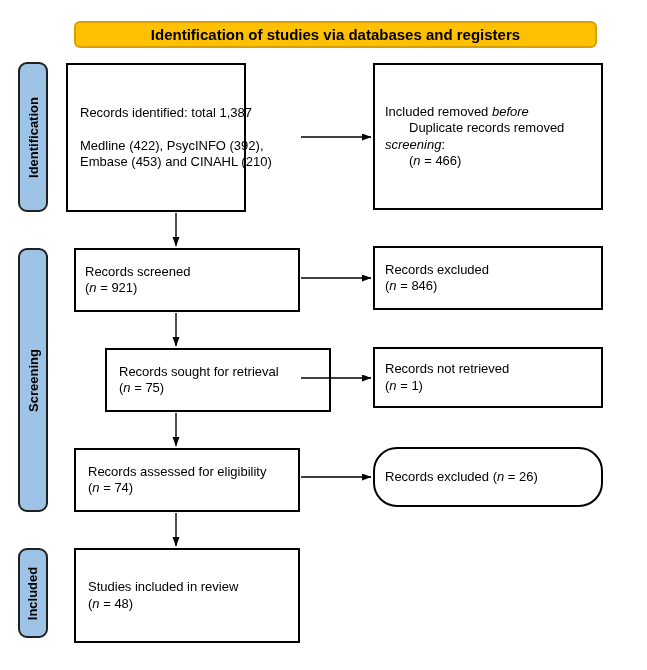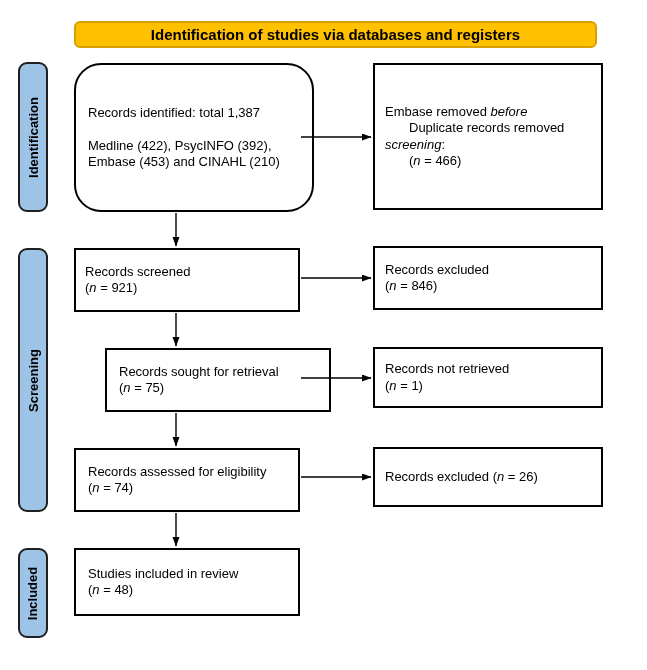--- a/index.html
+++ b/index.html
@@ -37,29 +37,29 @@
     position:absolute;box-sizing:border-box;background:#ffffff;
     border:2px solid var(--box-border);
     display:flex;flex-direction:column;justify-content:center;
     font-size:13px;line-height:16.5px;
   }
   .box .tl{white-space:nowrap;}
   .box .tl.ind{padding-left:24px;}
   .it{font-style:italic;}
   .pad-l{padding-left:12px;padding-right:6px;}
   .pad-r{padding-left:10px;padding-right:6px;}
-  #box-identified{left:74px;top:63px;width:240px;height:149px;border-radius:27px;}
+  #box-identified{left:66px;top:63px;width:180px;height:149px;}
   #box-removed{left:373px;top:63px;width:230px;height:147px;}
   #box-screened{left:74px;top:248px;width:226px;height:64px;padding-left:9px;}
   #box-excluded-screening{left:373px;top:246px;width:230px;height:64px;}
   #box-sought{left:74px;top:348px;width:226px;height:64px;margin-left:31px;}
   #box-not-retrieved{left:373px;top:347px;width:230px;height:61px;}
   #box-assessed{left:74px;top:448px;width:226px;height:64px;}
-  #box-excluded-eligibility{left:373px;top:447px;width:230px;height:60px;}
-  #box-included{left:74px;top:548px;width:226px;height:68px;}
+  #box-excluded-eligibility{left:373px;top:447px;width:230px;height:60px;border-radius:24px;}
+  #box-included{left:74px;top:548px;width:226px;height:95px;}
   svg.arrows{position:absolute;left:0;top:0;pointer-events:none;}
 </style>
 </head>
 <body>
 
 <div class="canvas">
 
   <div class="banner">
     <span>Identification of studies via databases and registers</span>
   </div>
@@ -77,21 +77,21 @@
   <div class="box pad-l" id="box-identified">
     <div>
         <div class="tl"><span>Records identified: total 1,387</span></div>
         <div class="tl"><span>&nbsp;</span></div>
         <div class="tl"><span>Medline (422), PsycINFO (392),</span></div>
         <div class="tl"><span>Embase (453) and CINAHL (210)</span></div>
       </div>
   </div>
   <div class="box pad-r" id="box-removed">
     <div>
-        <div class="tl"><span>Embase removed </span><span class="it">before</span></div>
+        <div class="tl"><span>Included removed </span><span class="it">before</span></div>
         <div class="tl ind"><span>Duplicate records removed</span></div>
         <div class="tl"><span class="it">screening</span><span>:</span></div>
         <div class="tl ind"><span>(</span><span class="it">n</span><span> = 466)</span></div>
       </div>
   </div>
 
   <div class="box pad-l" id="box-screened">
     <div>
         <div class="tl"><span>Records screened</span></div>
         <div class="tl"><span>(</span><span class="it">n</span><span> = 921)</span></div>

